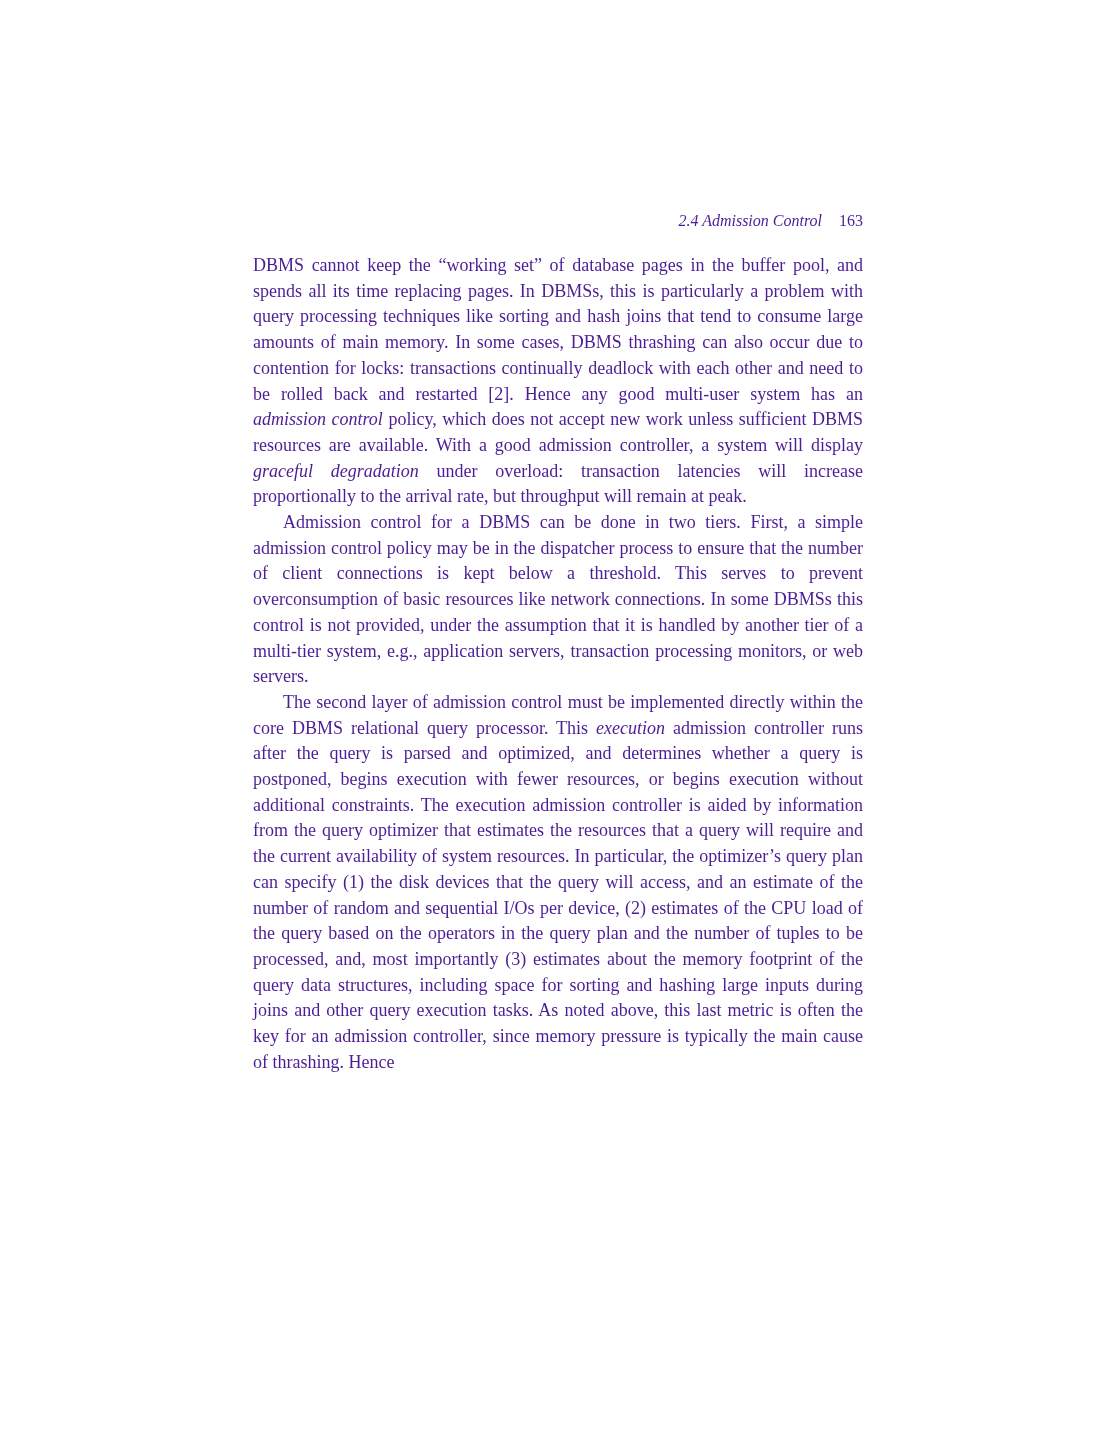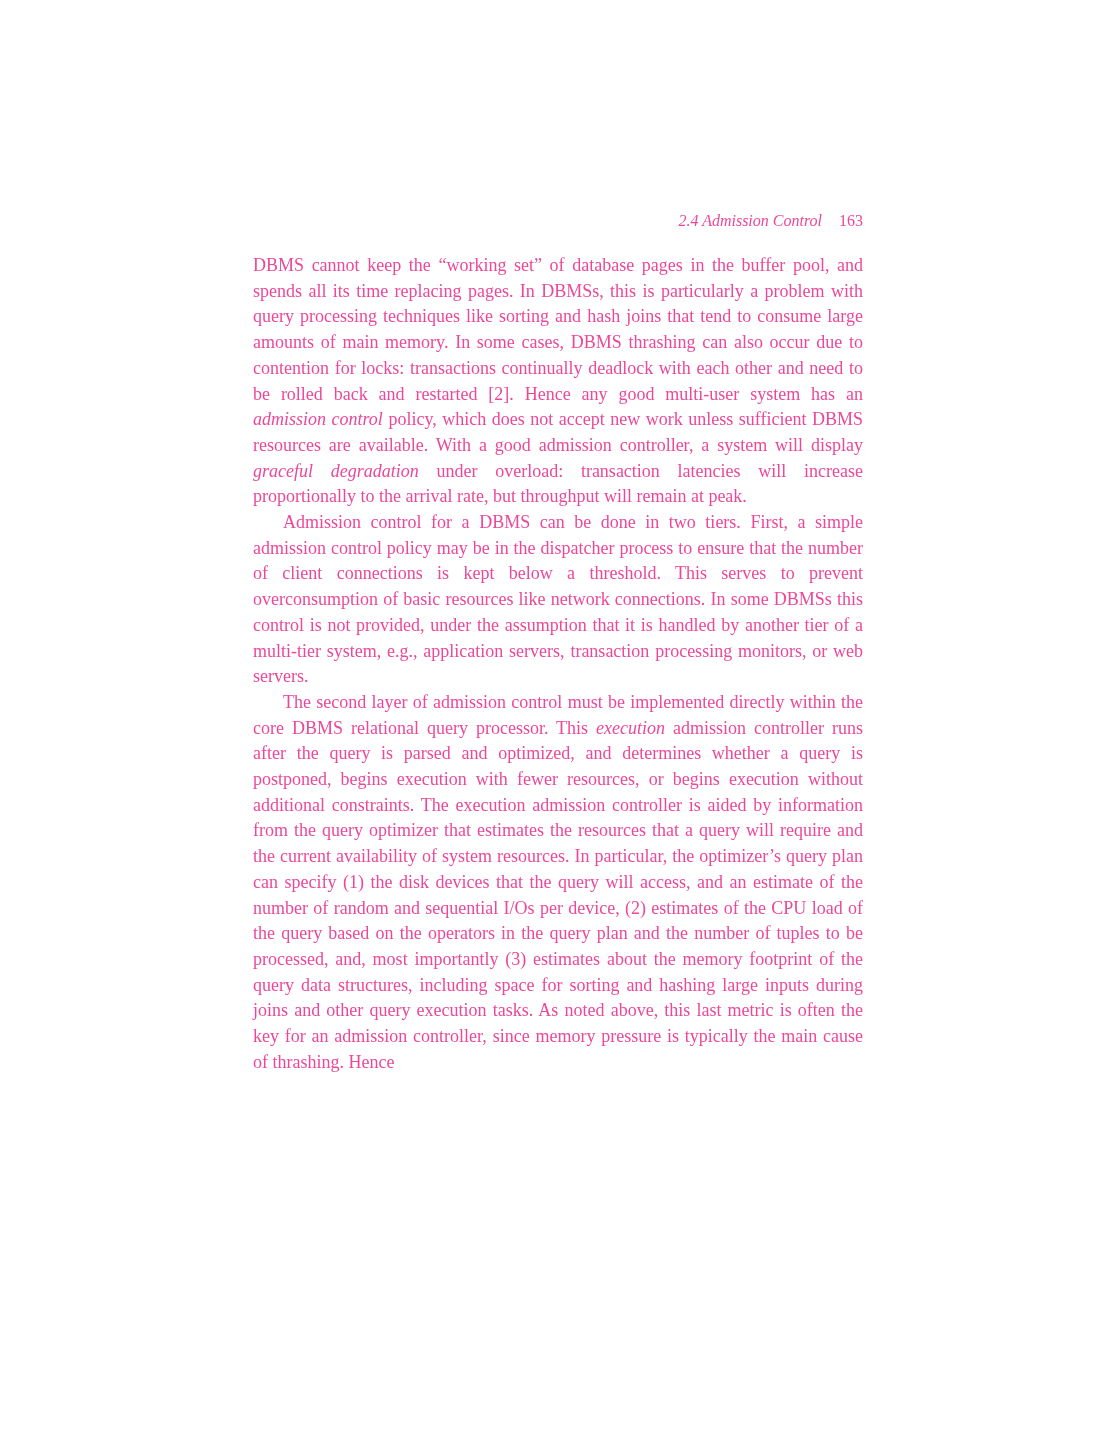--- a/index.html
+++ b/index.html
@@ -5,21 +5,21 @@
   html, body {
     margin: 0;
     padding: 0;
     background: #ffffff;
   }
   .page {
     position: relative;
     width: 955px;
     height: 1440px;
     background: #ffffff;
-    color: #ec4899;
+    color: #4c1d95;
     font-family: "Liberation Serif", "DejaVu Serif", serif;
     overflow: hidden;
   }
   .text-column {
     position: absolute;
     left: 253px;
     top: 211px;
     width: 610px;
   }
   .running-head {

